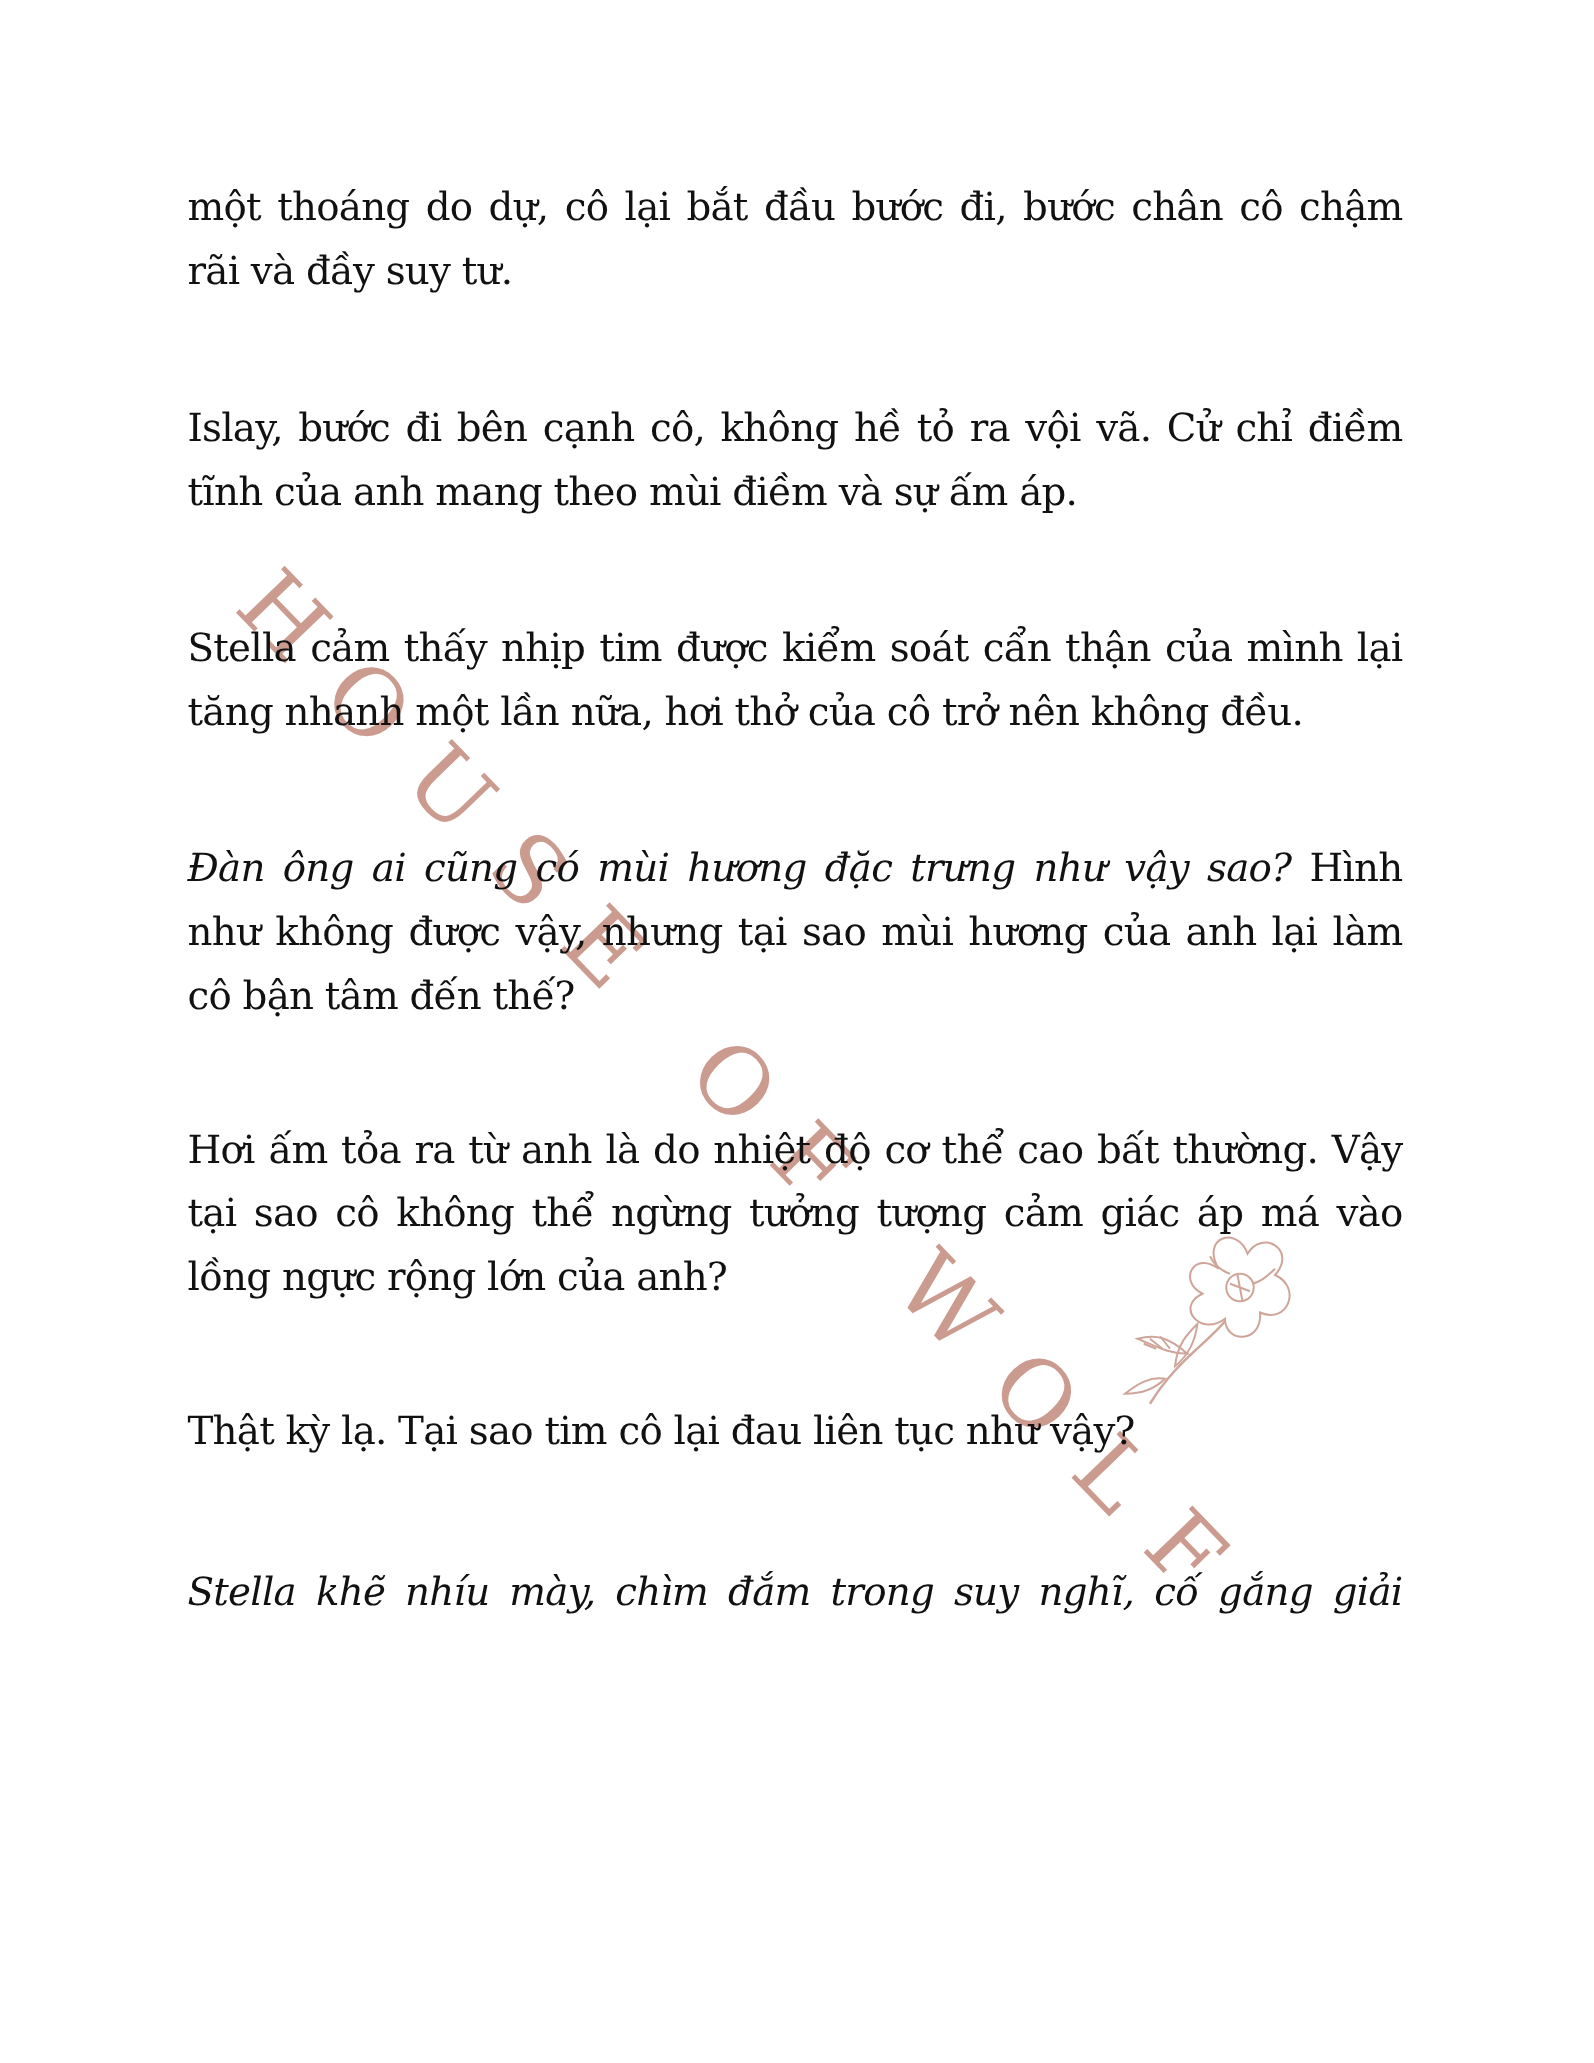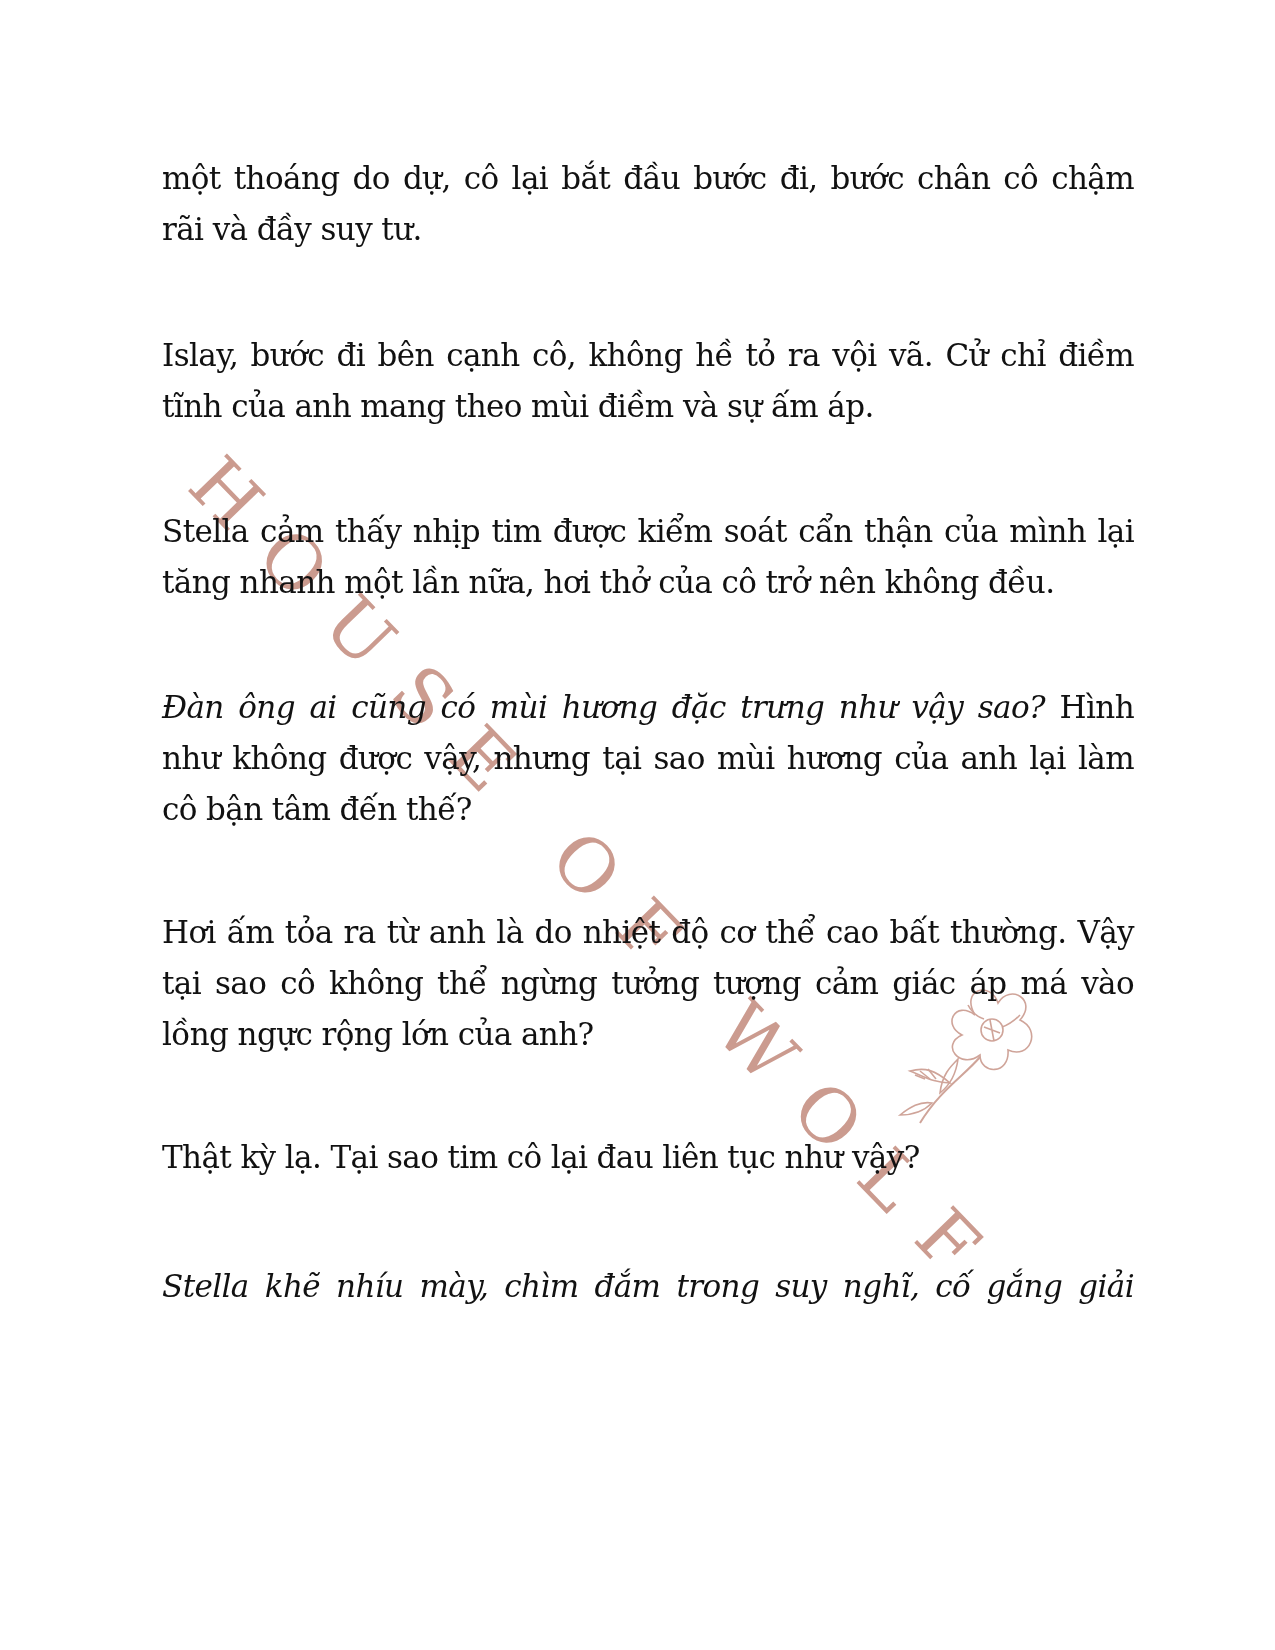--- a/index.html
+++ b/index.html
@@ -24,21 +24,21 @@
     color: #111111;
     text-align: justify;
     text-align-last: left;
     letter-spacing: -0.6px;
     z-index: 2;
   }
   .para {
     position: absolute;
     left: 0;
     width: 100%;
-    margin: 12px;
+    margin: 0;
   }
   .para em {
     font-style: italic;
   }
   .justify-full {
     text-align-last: justify;
   }
   .watermark {
     position: absolute;
     left: 0;

